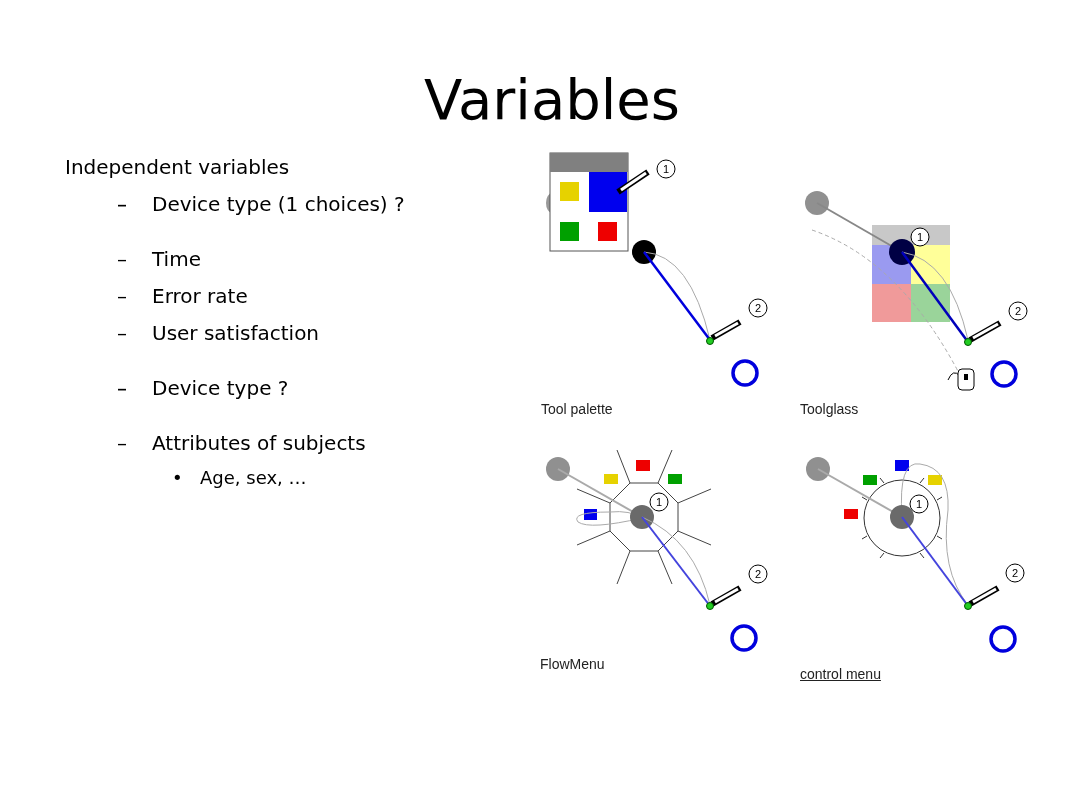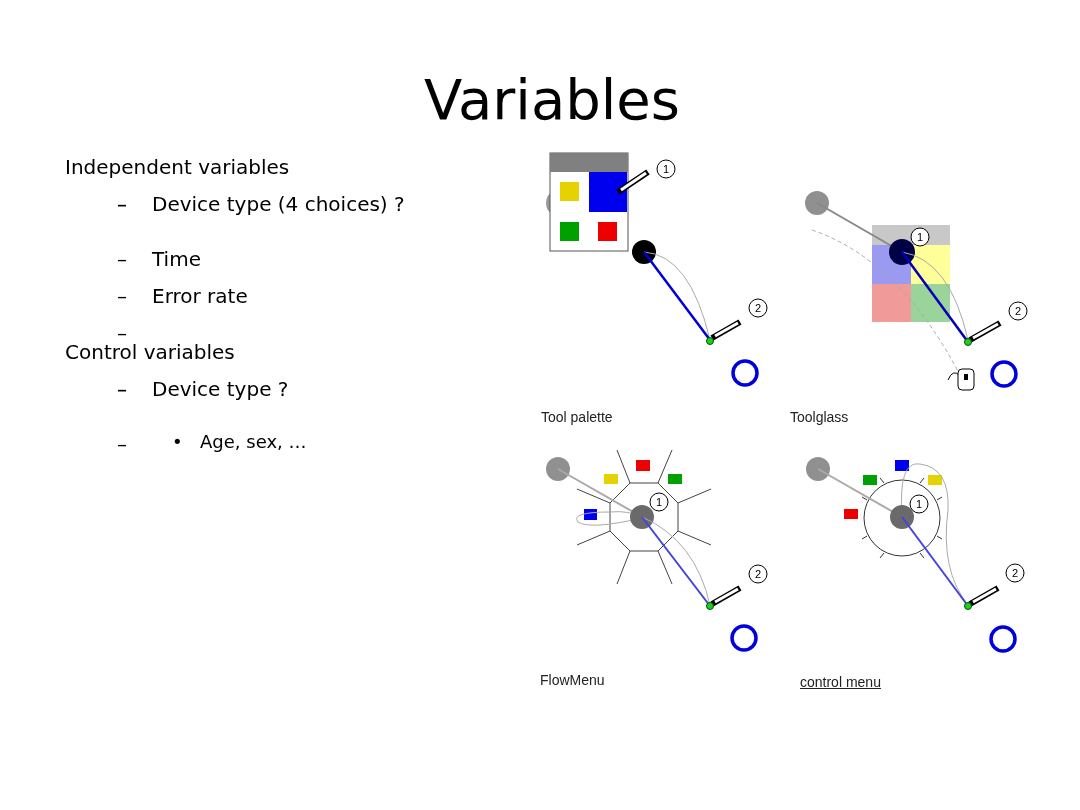--- a/index.html
+++ b/index.html
@@ -11,45 +11,44 @@
   .section { margin-bottom:18px; }
   .section-heading { font-family:"DejaVu Sans", sans-serif; font-size:20px; line-height:38px; }
   .item { position:relative; padding-left:87px; font-family:"DejaVu Sans", sans-serif;
           font-size:20px; line-height:37px; }
   .item .dash { position:absolute; left:52px; top:0; }
   .subitem { position:relative; padding-left:135px; font-family:"DejaVu Sans", sans-serif;
              font-size:18px; line-height:32px; }
   .subitem .bullet { position:absolute; left:107px; top:0; }
   .panel { position:absolute; width:260px; height:280px; }
   .panel svg { position:absolute; left:0; top:0; }
-  .panel-label { position:absolute; font-size:14px; color:#222; font-family:"Liberation Sans", sans-serif;margin-top:8px; }
+  .panel-label { position:absolute; font-size:14px; color:#222; font-family:"Liberation Sans", sans-serif; }
 </style>
 </head>
 <body>
 
 <div class="title">Variables</div>
 
 <div class="content">
   <div class="section">
     <div class="section-heading">Independent variables</div>
     <div class="item"><span class="dash">–</span></div>
-    <div class="item"><span class="dash">–</span><span>Device type (4 choices) ?</span></div>
+    <div class="item"><span class="dash">–</span><span>Device type (1 choices) ?</span></div>
   </div>
   <div class="section">
     <div class="item"><span class="dash">–</span><span>Time</span></div>
     <div class="item"><span class="dash">–</span><span>Error rate</span></div>
-    <div class="item"><span class="dash">–</span></div>
-  </div>
-  <div class="section">
-    <div class="section-heading">Control variables</div>
+    <div class="item"><span class="dash">–</span><span>User satisfaction</span></div>
+  </div>
+  <div class="section">
     <div class="item"><span class="dash">–</span></div>
     <div class="item"><span class="dash">–</span><span>Device type ?</span></div>
   </div>
   <div class="section">
-    <div class="item"><span class="dash">–</span></div>
+    <div class="item"><span class="dash">–</span><span>Attributes of subjects</span></div>
     <div class="subitem"><span class="bullet">•</span><span>Age, sex, …</span></div>
   </div>
 </div>
 
 <div class="panel" style="left:530px; top:140px;">
   <svg width="260" height="280" viewBox="0 0 260 280">
     <ellipse cx="22" cy="63" rx="6" ry="10" fill="#999"></ellipse>
     <rect x="20" y="13" width="78" height="98" fill="#fff" stroke="#555" stroke-width="1"></rect>
     <rect x="20" y="13" width="78" height="19" fill="#808080"></rect>
     <rect class="c" x="30" y="42" width="19" height="19" fill="#e6d200"></rect>
@@ -107,21 +106,21 @@
         <circle cx="228" cy="141" r="9" fill="#fff" stroke="#000"></circle>
         <text x="228" y="145" text-anchor="middle" font-size="11" font-family="Liberation Sans, sans-serif" class="lbl2">2</text>
       </g>
     <g>
       <path d="M158 210 q5 -12 12 -4" fill="none" stroke="#000"></path>
       <rect x="168" y="199" width="16" height="21" rx="4" fill="#fff" stroke="#000"></rect>
       <rect x="174" y="204" width="4" height="6" fill="#000"></rect>
     </g>
     <circle cx="214" cy="204" r="12" fill="none" stroke="#0000dd" stroke-width="3.5"></circle>
   </svg>
-  <div class="panel-label" style="left:0; top:231px;">Toolglass</div>
+  <div class="panel-label" style="left:10px; top:231px;">Toolglass</div>
 </div>
 
 <div class="panel" style="left:530px; top:440px;">
   <svg width="260" height="250" viewBox="0 0 260 250">
     <g stroke="#444" stroke-width="1" fill="none">
       <polygon points="100,43 128,43 148,63 148,91 128,111 100,111 80,91 80,63"></polygon>
       <line x1="100" y1="43" x2="87" y2="10"></line>
         <line x1="128" y1="43" x2="142" y2="10"></line>
       <line x1="148" y1="63" x2="181" y2="49"></line>
         <line x1="148" y1="91" x2="181" y2="105"></line>
@@ -148,21 +147,21 @@
         <line x1="182" y1="164" x2="210" y2="148" stroke="#000" stroke-width="6"></line>
         <line x1="185" y1="162" x2="208" y2="149" stroke="#fff" stroke-width="3"></line>
       </g>
     <circle cx="180" cy="166" r="3.5" fill="#22cc22" stroke="#005500"></circle>
     <g>
         <circle cx="228" cy="134" r="9" fill="#fff" stroke="#000"></circle>
         <text x="228" y="138" text-anchor="middle" font-size="11" font-family="Liberation Sans, sans-serif" class="lbl2">2</text>
       </g>
     <circle cx="214" cy="198" r="12" fill="none" stroke="#0000dd" stroke-width="3.5"></circle>
   </svg>
-  <div class="panel-label" style="left:10px; top:224px;">FlowMenu</div>
+  <div class="panel-label" style="left:10px; top:216px;">FlowMenu</div>
 </div>
 
 <div class="panel" style="left:790px; top:440px;">
   <svg width="260" height="250" viewBox="0 0 260 250">
     <g stroke="#333" stroke-width="1" fill="none">
       <circle cx="112" cy="78" r="38"></circle>
       <line x1="94" y1="43" x2="90" y2="38"></line>
         <line x1="130" y1="43" x2="134" y2="38"></line>
       <line x1="147" y1="60" x2="152" y2="57"></line>
         <line x1="147" y1="96" x2="152" y2="99"></line>

